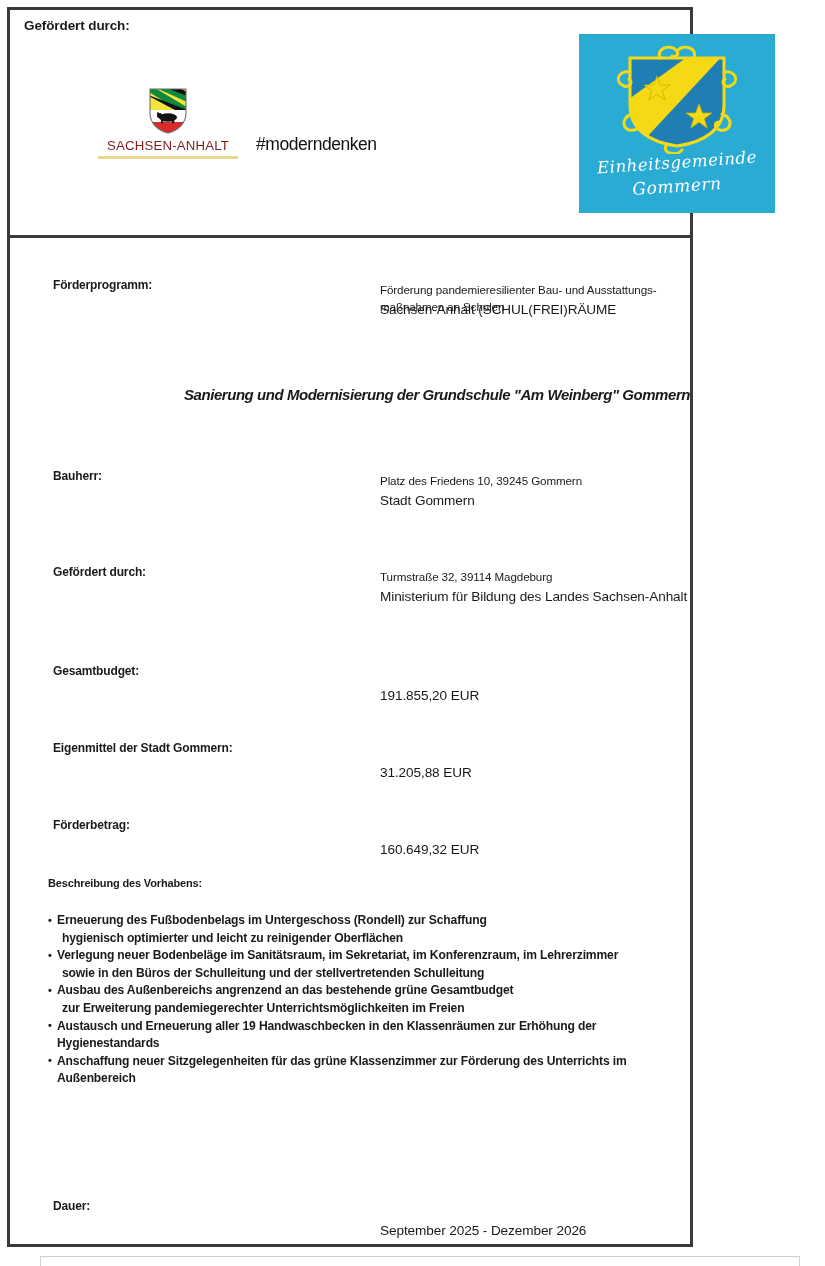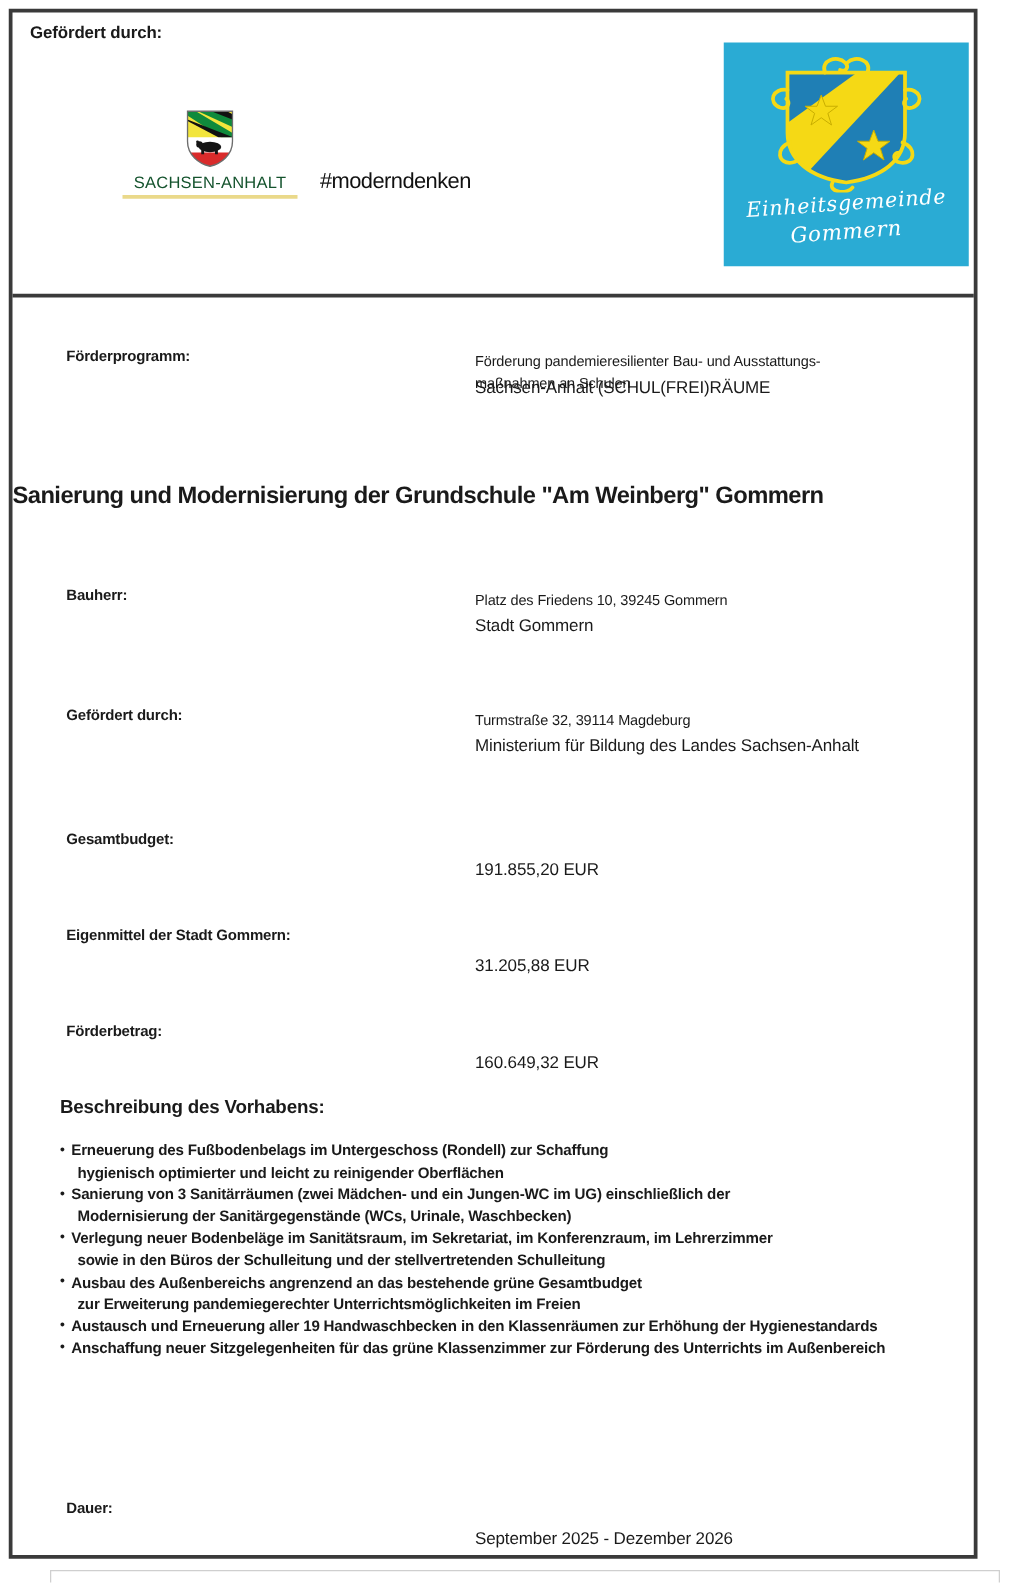--- a/index.html
+++ b/index.html
@@ -15,21 +15,21 @@
     font-family: "Liberation Sans", "DejaVu Sans", sans-serif;
     color: #1a1a1a;
     overflow: hidden;
   }
 
   
   .doc-frame {
     position: absolute;
     left: 7px;
     top: 7px;
-    width: 775px;
+    width: 686px;
     height: 1240px;
     border: 3px solid #3a3a3a;
     box-sizing: border-box;
     background: #ffffff;
   }
   
   .below-sheet {
     position: absolute;
     left: 40px;
     top: 1256px;
@@ -71,21 +71,21 @@
     width: 38px;
     height: 46px;
     margin: 0 auto 4px auto;
     position: relative;
   }
   .sa-crest svg { display: block; }
   .sa-wordmark {
     font-size: 13.2px;
     letter-spacing: 0.2px;
     font-family: "Liberation Sans", sans-serif;
-    color: #14532d;
+    color: #7f1d1d;
     white-space: nowrap;
   }
   .sa-rule {
     margin: 3px auto 0 auto;
     width: 100%;
     height: 3px;
     background: #ead98a;
   }
   .modern-denken {
     position: absolute;
@@ -186,31 +186,32 @@
     font-size: 11.6px;
     letter-spacing: -0.1px;
     white-space: nowrap;
   }
 
   .project-title {
     position: absolute;
     left: 0;
     right: 0;
     top: 148px;
-    text-align: left;
-    font-size: 19px;
+    text-align: right;
+    font-size: 15px;
     font-weight: bold;
     letter-spacing: -0.45px;
+    font-style: italic;
   }
 
   .desc-heading {
     position: absolute;
     left: 14px;
     top: 639px;
-    font-size: 15px;
+    font-size: 11px;
     font-weight: bold;
     letter-spacing: -0.15px;
     padding-left: 24px;
   }
 
   .bullets {
     position: absolute;
     left: 38px;
     top: 674px;
     right: 16px;
@@ -358,24 +359,20 @@
     </div>
 
     <div class="desc-heading">Beschreibung des Vorhabens:</div>
 
     <ul class="bullets">
       <li>
         <span>Erneuerung des Fußbodenbelags im Untergeschoss (Rondell) zur Schaffung</span>
         <span class="cont">hygienisch optimierter und leicht zu reinigender Oberflächen</span>
       </li>
       <li>
-        <span>Sanierung von 3 Sanitärräumen (zwei Mädchen- und ein Jungen-WC im UG) einschließlich der</span>
-        <span class="cont">Modernisierung der Sanitärgegenstände (WCs, Urinale, Waschbecken)</span>
-      </li>
-      <li>
         <span>Verlegung neuer Bodenbeläge im Sanitätsraum, im Sekretariat, im Konferenzraum, im Lehrerzimmer</span>
         <span class="cont">sowie in den Büros der Schulleitung und der stellvertretenden Schulleitung</span>
       </li>
       <li>
         <span>Ausbau des Außenbereichs angrenzend an das bestehende grüne Gesamtbudget</span>
         <span class="cont">zur Erweiterung pandemiegerechter Unterrichtsmöglichkeiten im Freien</span>
       </li>
       <li>
         <span>Austausch und Erneuerung aller 19 Handwaschbecken in den Klassenräumen zur Erhöhung der Hygienestandards</span>
       </li>

